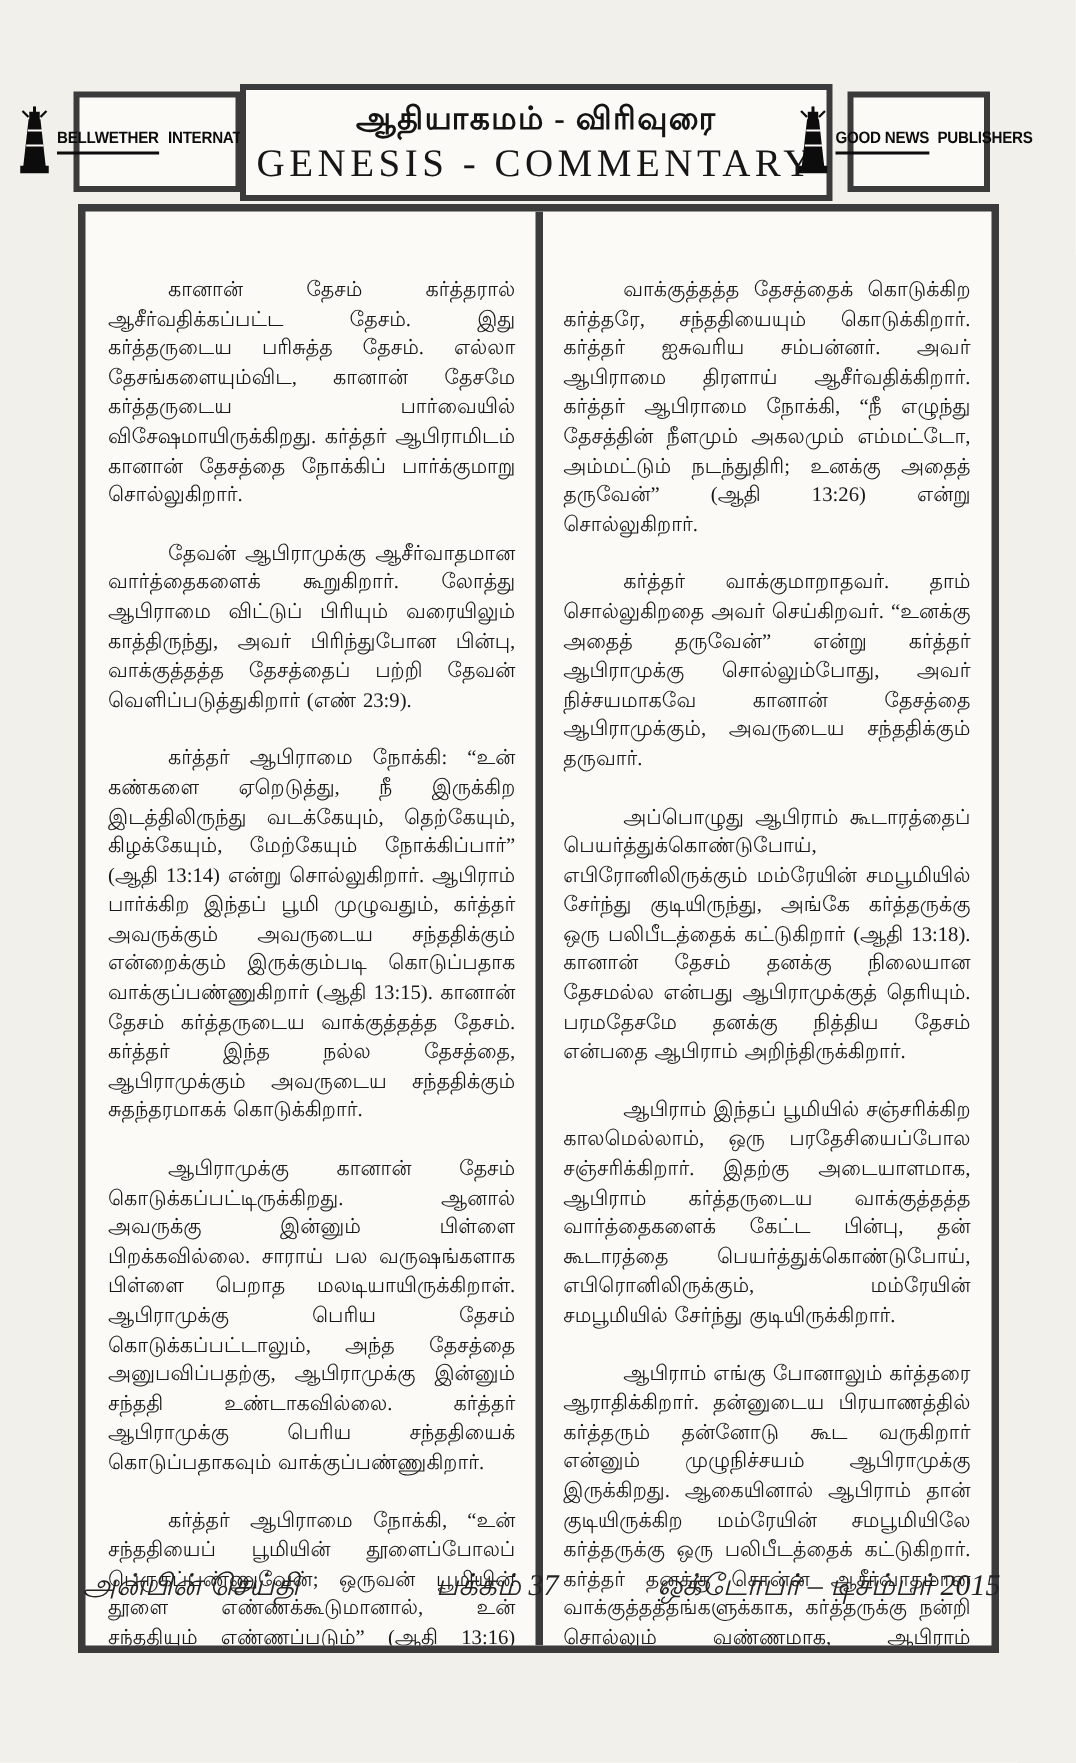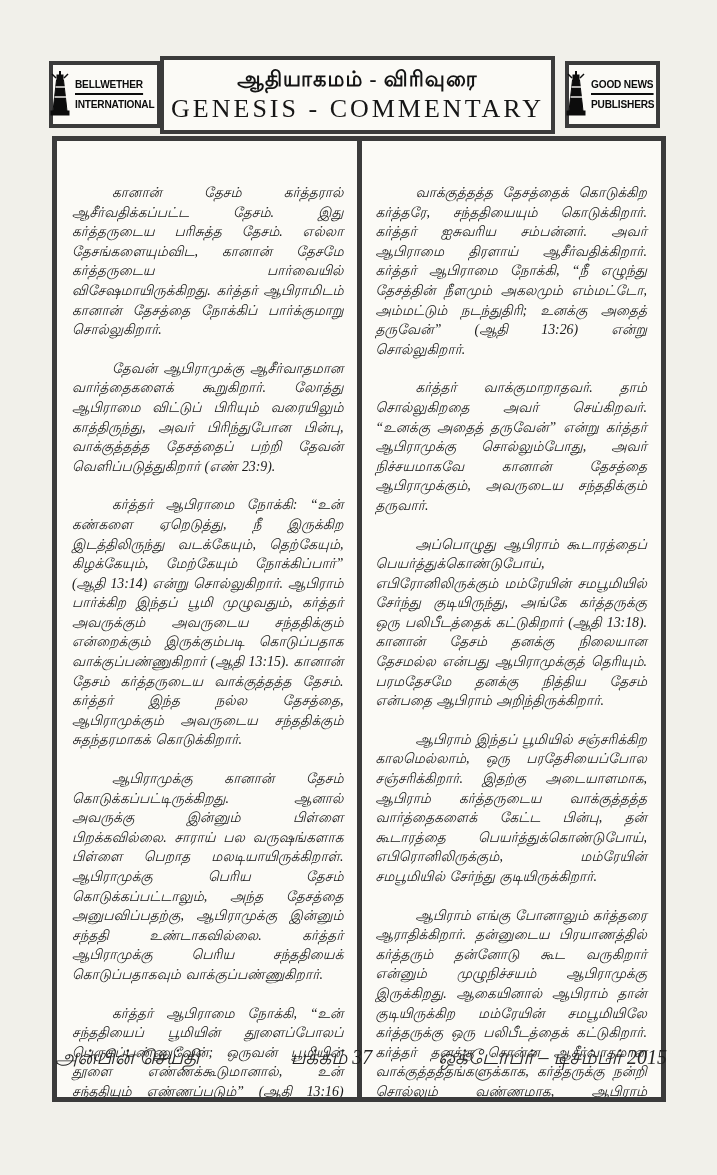--- a/index.html
+++ b/index.html
@@ -19,21 +19,21 @@
     border:4px solid #3b3b3b;
   }
   .logo-box { display:flex; align-items:center; justify-content:center; gap:4px; padding:2px; }
   .logo-box-left  { left:49px;  top:61px; width:112px; height:67px; }
   .logo-box-right { left:565px; top:61px; width:95px; height:67px; }
   .title-box {
     left:160px; top:56px; width:395px; height:78px;
     display:flex; flex-direction:column; align-items:center; justify-content:center;
   }
   .logo-icon { flex:0 0 auto; width:22px; height:48px; }
-  .logo-text { display:flex; flex-direction:column; align-items:flex-start; }
+  .logo-text { display:flex; flex-direction:row; align-items:flex-start; }
   .logo-line {
     font-family:"Liberation Sans", sans-serif;
     font-weight:bold; font-size:11px; line-height:15px;
     letter-spacing:-0.2px; color:#0c0c0c; white-space:nowrap;
     transform:scaleX(0.92); transform-origin:left center;
   }
   .logo-line.underlined { border-bottom:2px solid #0c0c0c; padding-bottom:1px; margin-bottom:2px; }
   .title-tamil {
     font-weight:bold; font-size:21px; line-height:28px;
     letter-spacing:1px; color:#141414;
@@ -44,21 +44,21 @@
   }
   
   .main-box {
     position:absolute;
     left:52px; top:136px; width:614px; height:966px;
     background:#fbfaf6;
     border:5px solid #3b3b3b;
     display:flex;
     overflow:hidden;
   }
-  .text-col { flex:1 1 0; padding:42px 13px 0 15px;font-style:italic; }
+  .text-col { flex:1 1 0; padding:42px 13px 0 15px; }
   .text-col.right { padding:42px 14px 0 14px; }
   .col-divider { flex:0 0 5px; background:#3b3b3b; }
   .para {
     font-size:13.8px; line-height:19.6px;
     text-align:justify; text-indent:40px;
     margin-bottom:19px;
     word-spacing:1px;
     color:#181818;
   }
   

